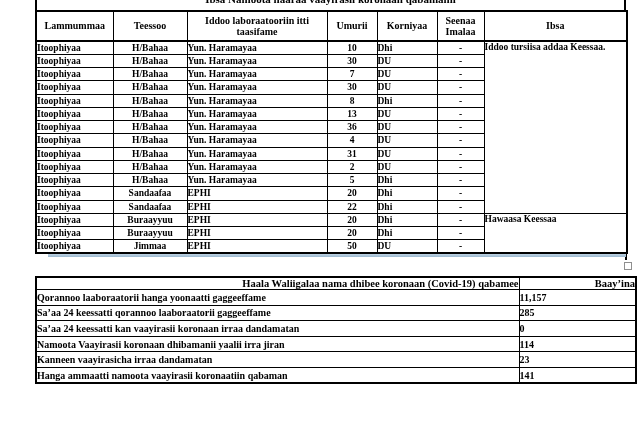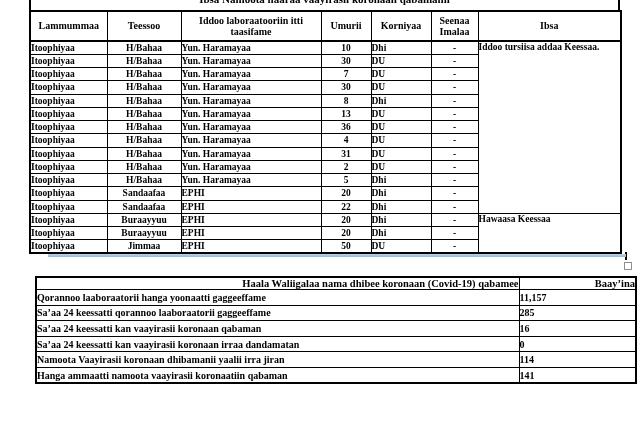--- a/index.html
+++ b/index.html
@@ -1,21 +1,21 @@
 <!DOCTYPE html>
 <html><head>
 <meta charset="utf-8">
 <style>
   html,body{margin:0;padding:0;}
   body{
     width:640px;height:430px;overflow:hidden;position:relative;
     background:#ffffff;font-family:"Liberation Serif",serif;
   }
   
-  .t1{position:absolute;left:29px;top:0;width:591px;}
+  .t1{position:absolute;left:35px;top:0;width:591px;}
   .t1-title{height:10px;overflow:hidden;position:relative;
     border-left:2px solid #000;border-right:2px solid #000;}
   .t1-title span{position:absolute;top:-7px;left:0;right:0;text-align:center;
     font:700 11px "Liberation Serif",serif;color:#000;white-space:nowrap;}
   table{border-collapse:collapse;table-layout:fixed;width:100%;}
   .t1 table{border:2px solid #000;}
   .t1 th,.t1 td{border:1px solid #000;overflow:hidden;white-space:nowrap;
     padding:0;color:#000;}
   .t1 thead tr{height:30px;}
   .t1 th{font:700 10px "Liberation Serif",serif;line-height:1.15;
@@ -232,30 +232,30 @@
     <tbody>
         <tr>
           <td class="c-label">Qorannoo laaboraatorii hanga yoonaatti gaggeeffame</td>
           <td class="c-value">11,157</td>
         </tr>
         <tr>
           <td class="c-label">Sa’aa 24 keessatti qorannoo laaboraatorii gaggeeffame</td>
           <td class="c-value">285</td>
         </tr>
         <tr>
-          <td class="c-label">Sa’aa 24 keessatti kan vaayirasii koronaan qabaman</td>
-          <td class="c-value">16</td>
-        </tr>
-        <tr>
           <td class="c-label">Sa’aa 24 keessatti kan vaayirasii koronaan  irraa dandamatan</td>
           <td class="c-value">0</td>
         </tr>
         <tr>
           <td class="c-label">Namoota Vaayirasii koronaan dhibamanii yaalii irra jiran</td>
           <td class="c-value">114</td>
+        </tr>
+        <tr>
+          <td class="c-label">Kanneen vaayirasicha irraa dandamatan</td>
+          <td class="c-value">23</td>
         </tr>
         <tr>
           <td class="c-label">Hanga ammaatti namoota vaayirasii koronaatiin qabaman</td>
           <td class="c-value">141</td>
         </tr>
       </tbody>
   </table>
 </div>
 
 </body></html>

